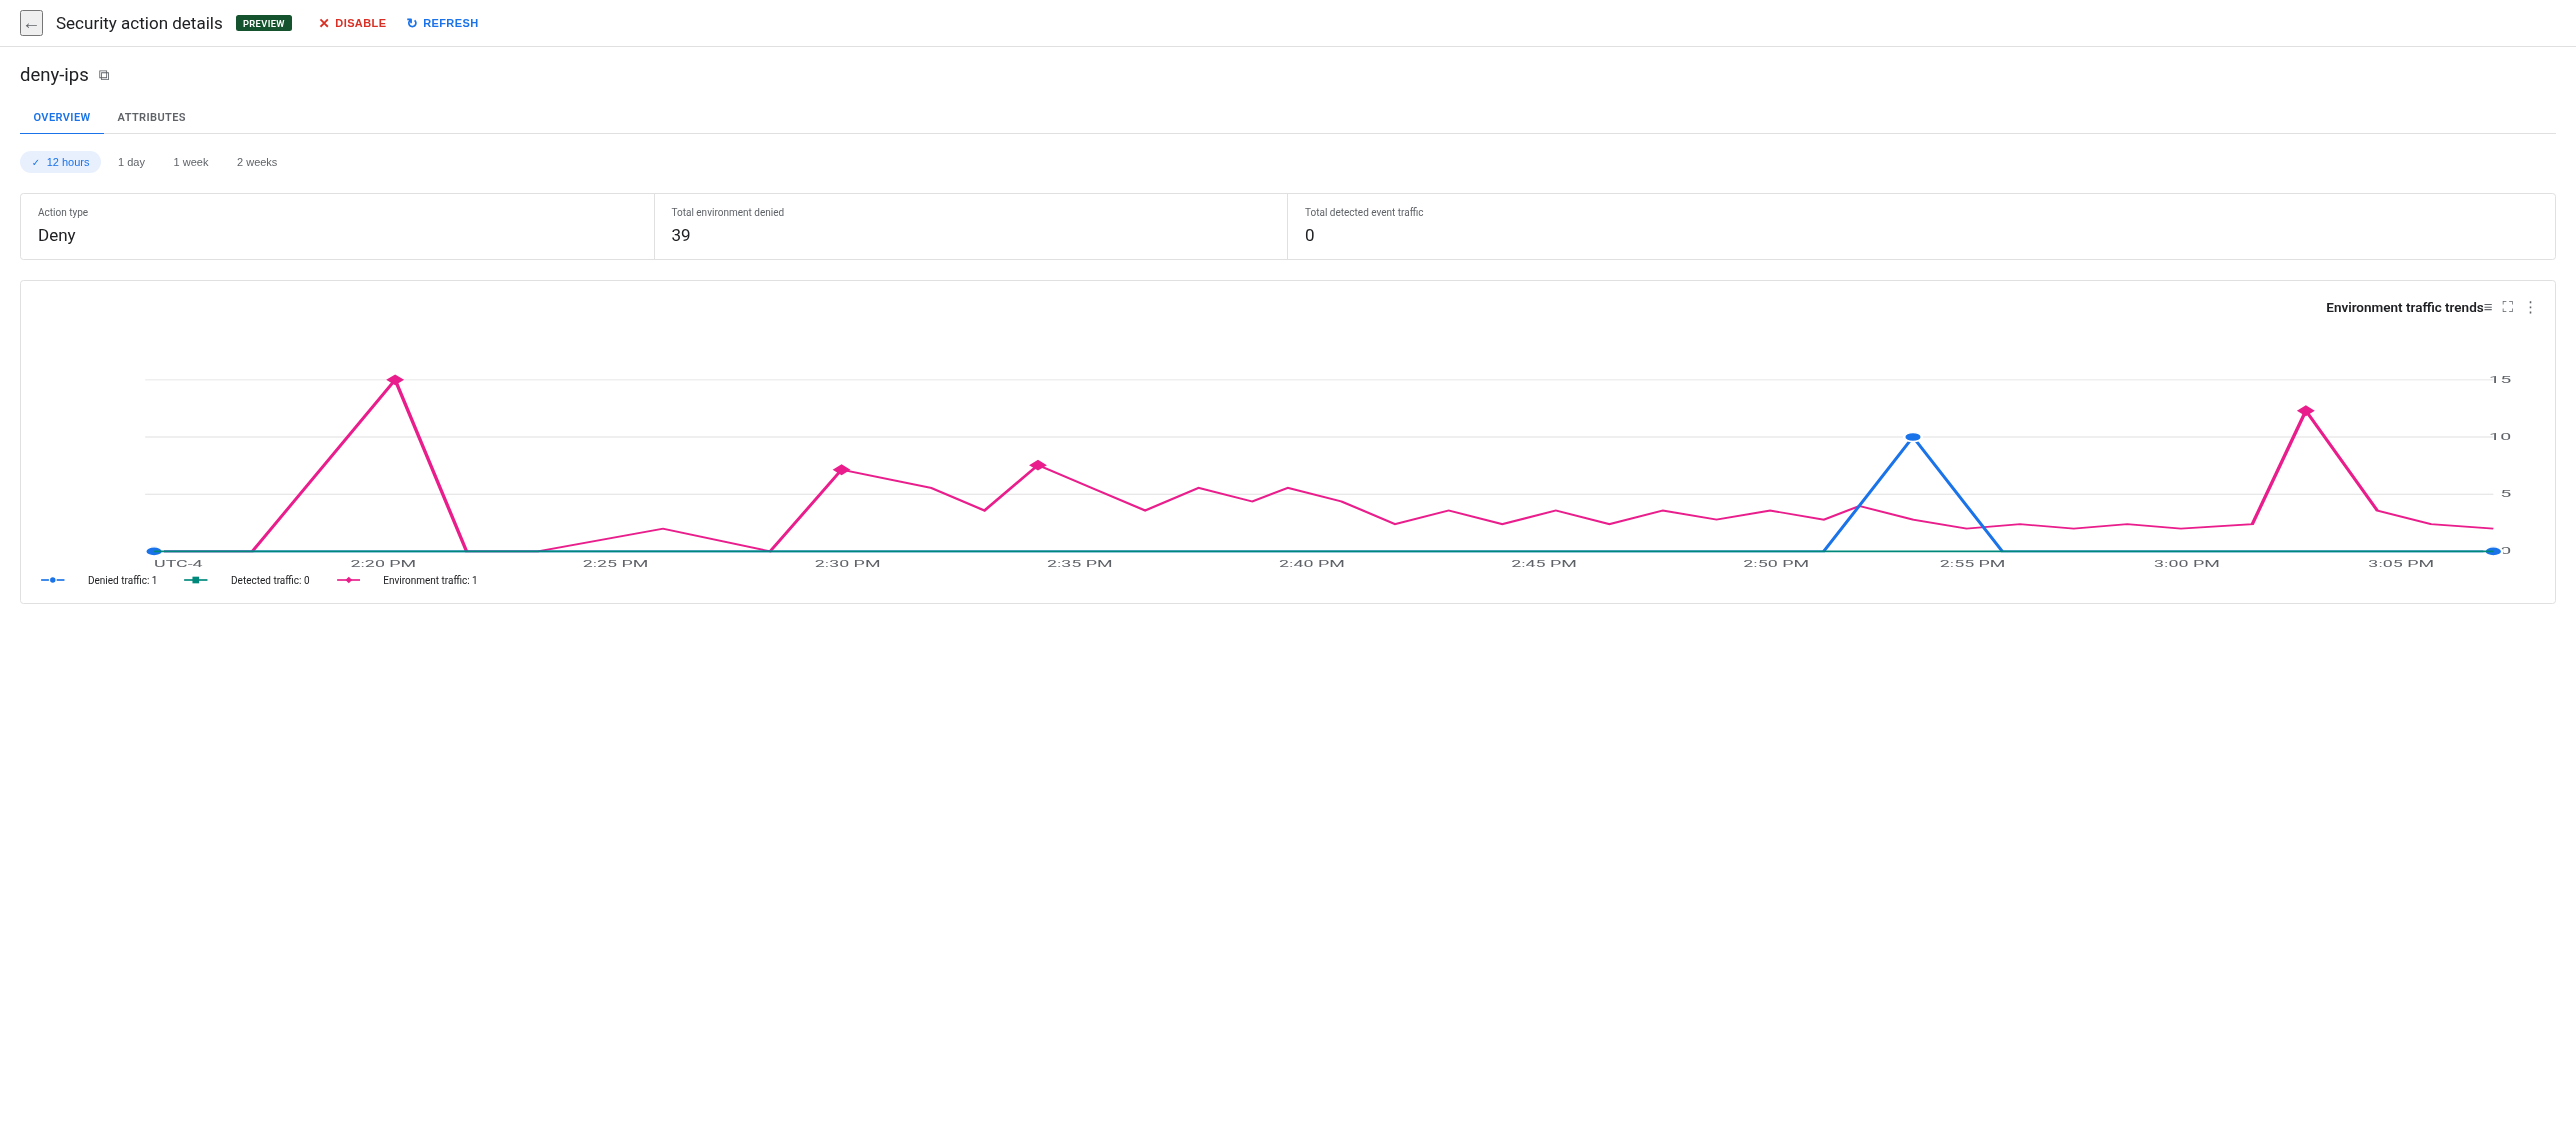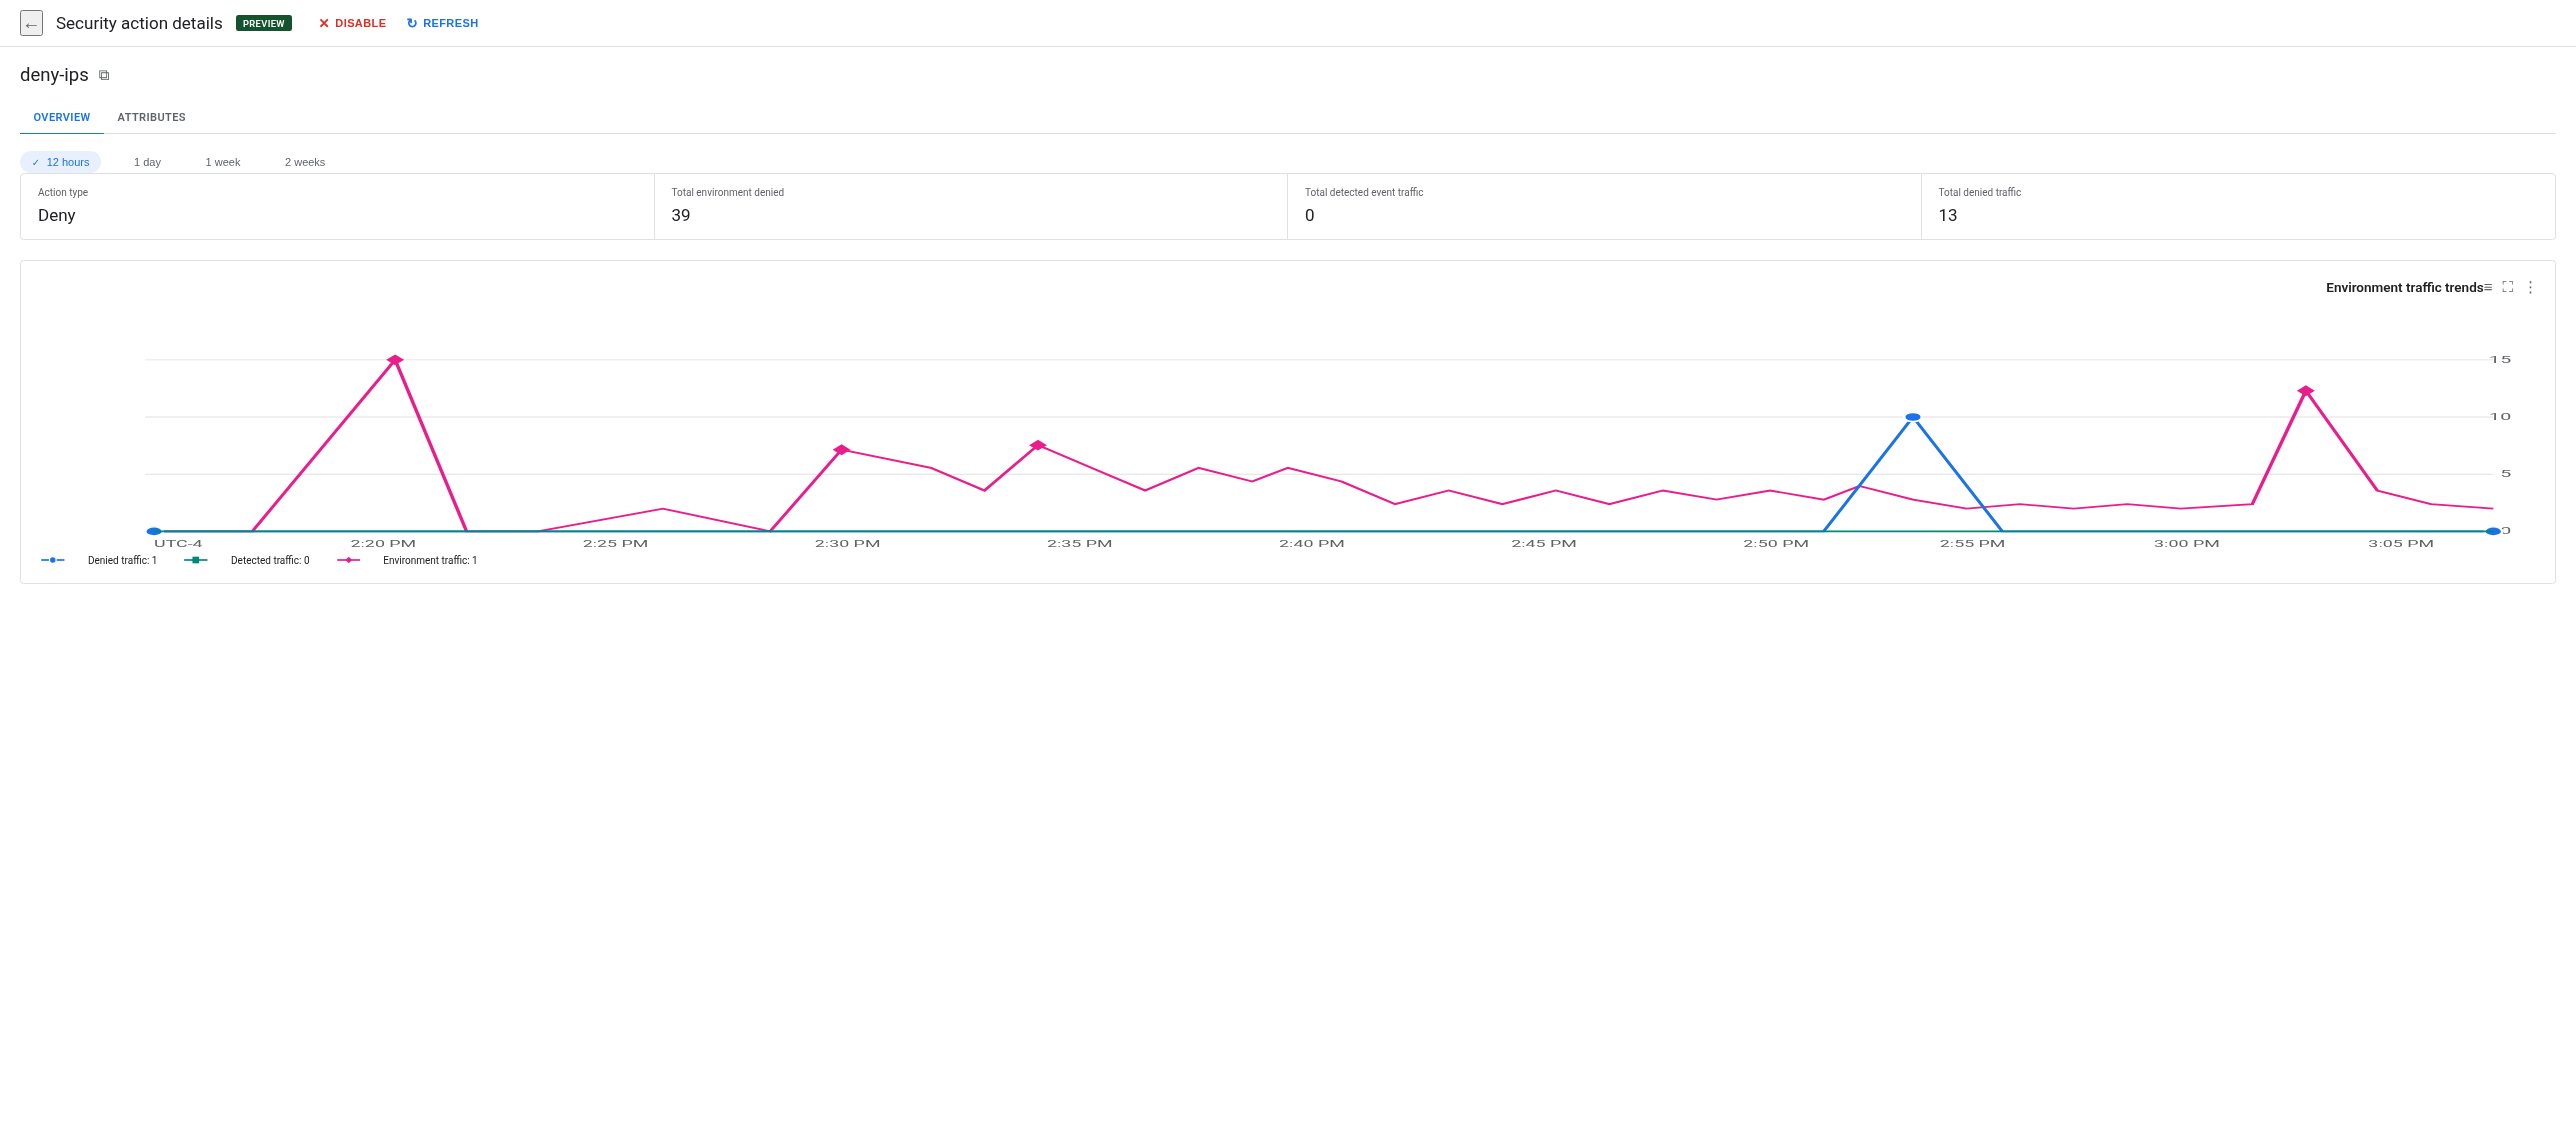--- a/index.html
+++ b/index.html
@@ -97,21 +97,22 @@
     }
     .tab.active {
       color: #1a73e8;
       border-bottom: 1.7px solid #1a73e8;
     }
 
     
     .time-filters {
       display: flex;
       align-items: center;
-      gap: 21px;
+      gap: 5px;
+      margin-bottom: 20px;
     }
     .time-filter {
       padding: 5px 11.8px;
       border-radius: 13.5px;
       font-size: 11px;
       cursor: pointer;
       color: #5f6368;
       border: none;
       background: none;
     }
@@ -260,24 +261,20 @@
       <div class="stat-label">Action type</div>
       <div class="stat-value">Deny</div>
     </div>
     <div class="stat-cell">
       <div class="stat-label">Total environment denied</div>
       <div class="stat-value">39</div>
     </div>
     <div class="stat-cell">
       <div class="stat-label">Total detected event traffic</div>
       <div class="stat-value">0</div>
-    </div>
-    <div class="stat-cell">
-      <div class="stat-label">Total denied traffic</div>
-      <div class="stat-value">13</div>
     </div>
   </div>
 
   <div class="chart-section">
     <div class="chart-header">
       <span class="chart-title">Environment traffic trends</span>
       <div class="chart-actions">
         <button class="chart-action-btn" title="Download">≡</button>
         <button class="chart-action-btn" title="Expand">⛶</button>
         <button class="chart-action-btn" title="More options">⋮</button>

